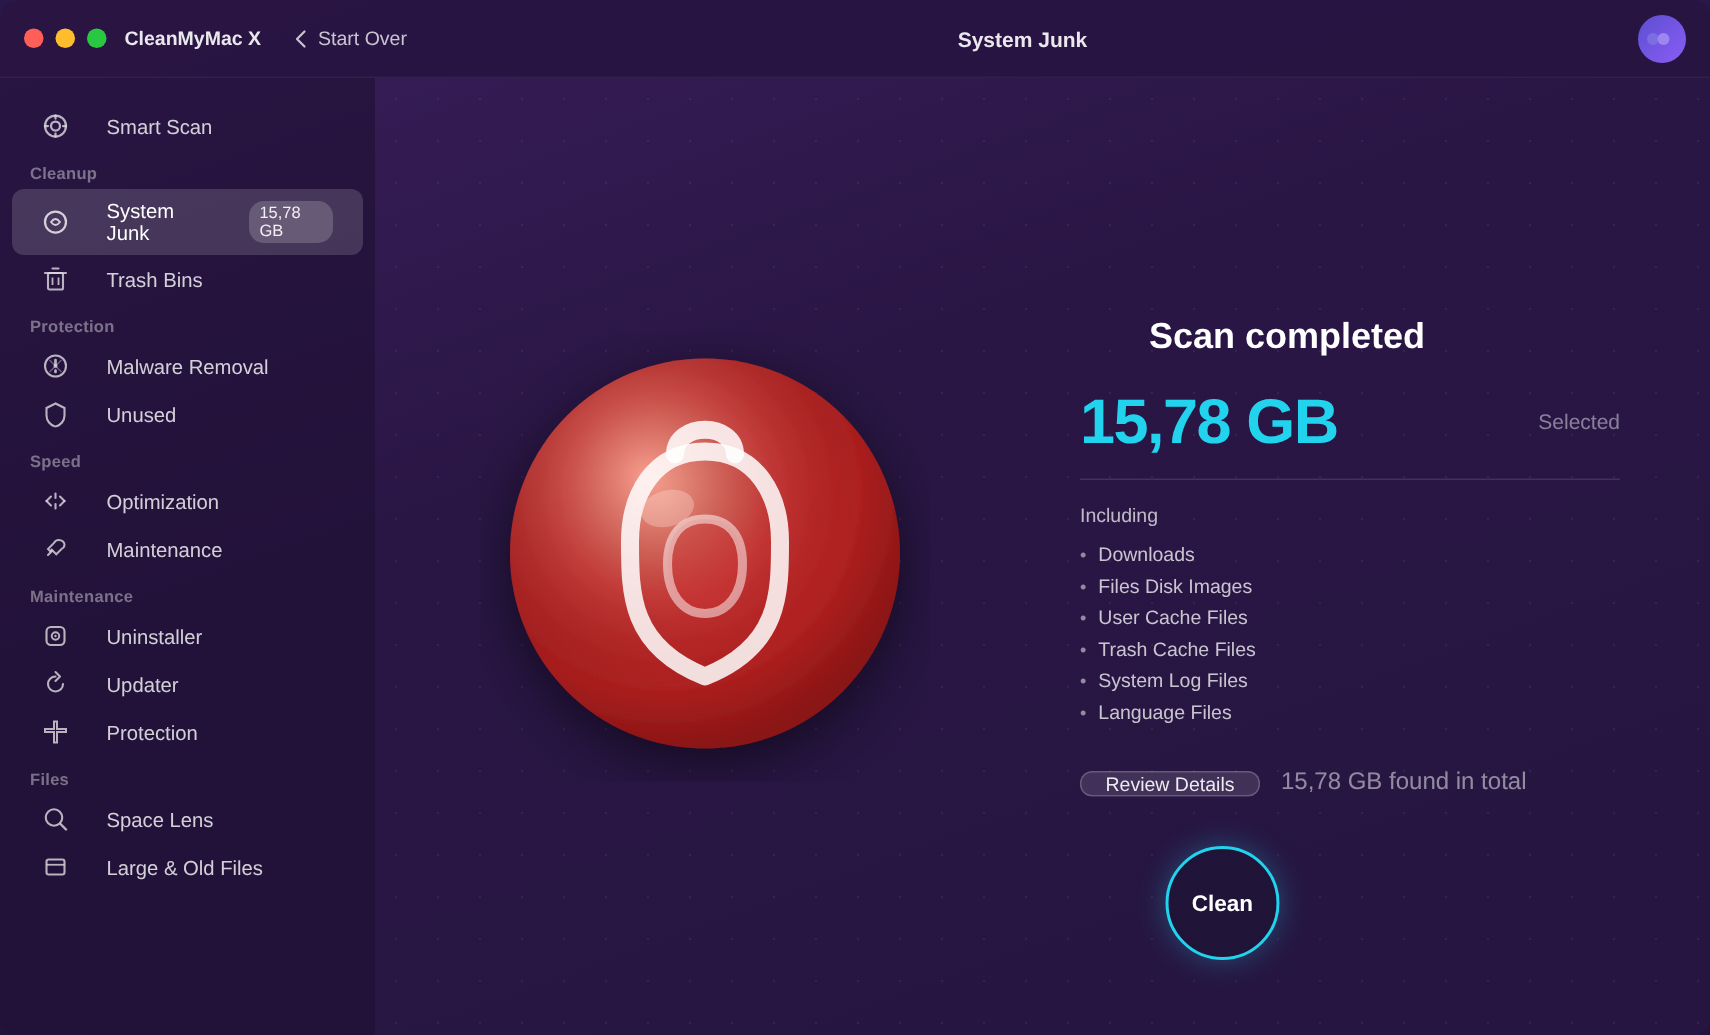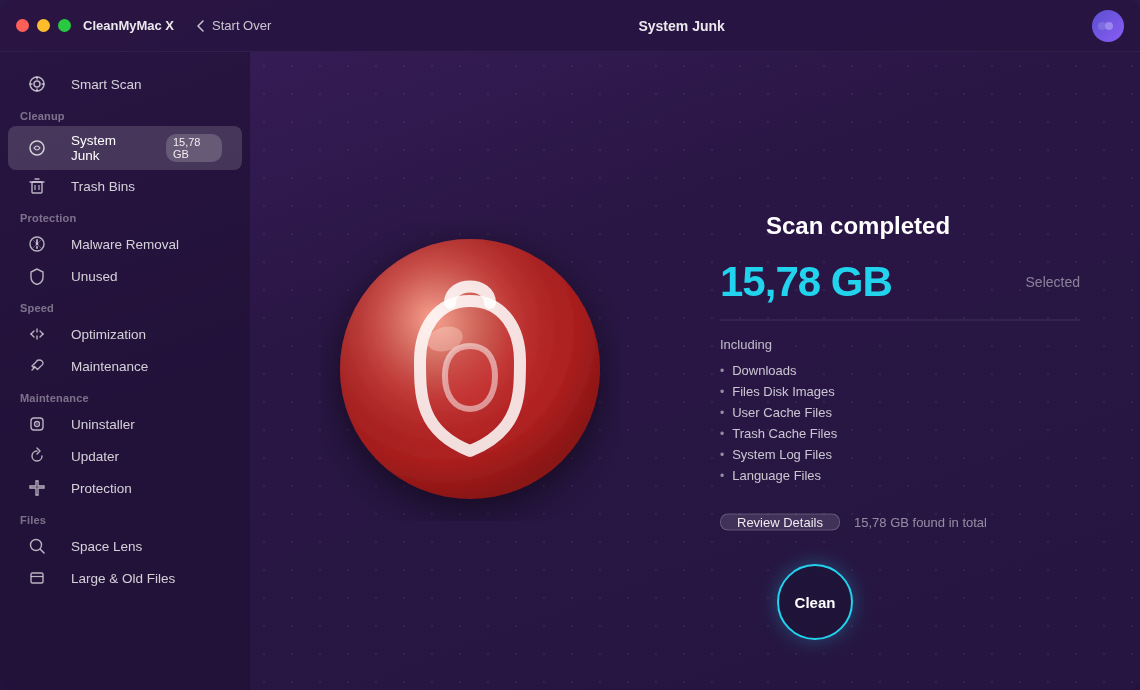--- a/index.html
+++ b/index.html
@@ -258,21 +258,21 @@
       color: rgba(255,255,255,0.9);
       font-size: 13px;
       padding: 0 16px;
       border-radius: 8px;
       cursor: pointer;
       font-weight: 500;
     }
 
     .found-text {
       color: rgba(255,255,255,0.5);
-      font-size: 13px;
+      font-size: 16px;
     }
 
     
     .clean-btn-container {
       position: absolute;
       bottom: 50px;
       left: 50%;
       transform: translateX(-50%);
       margin-left: 120px;
     }

